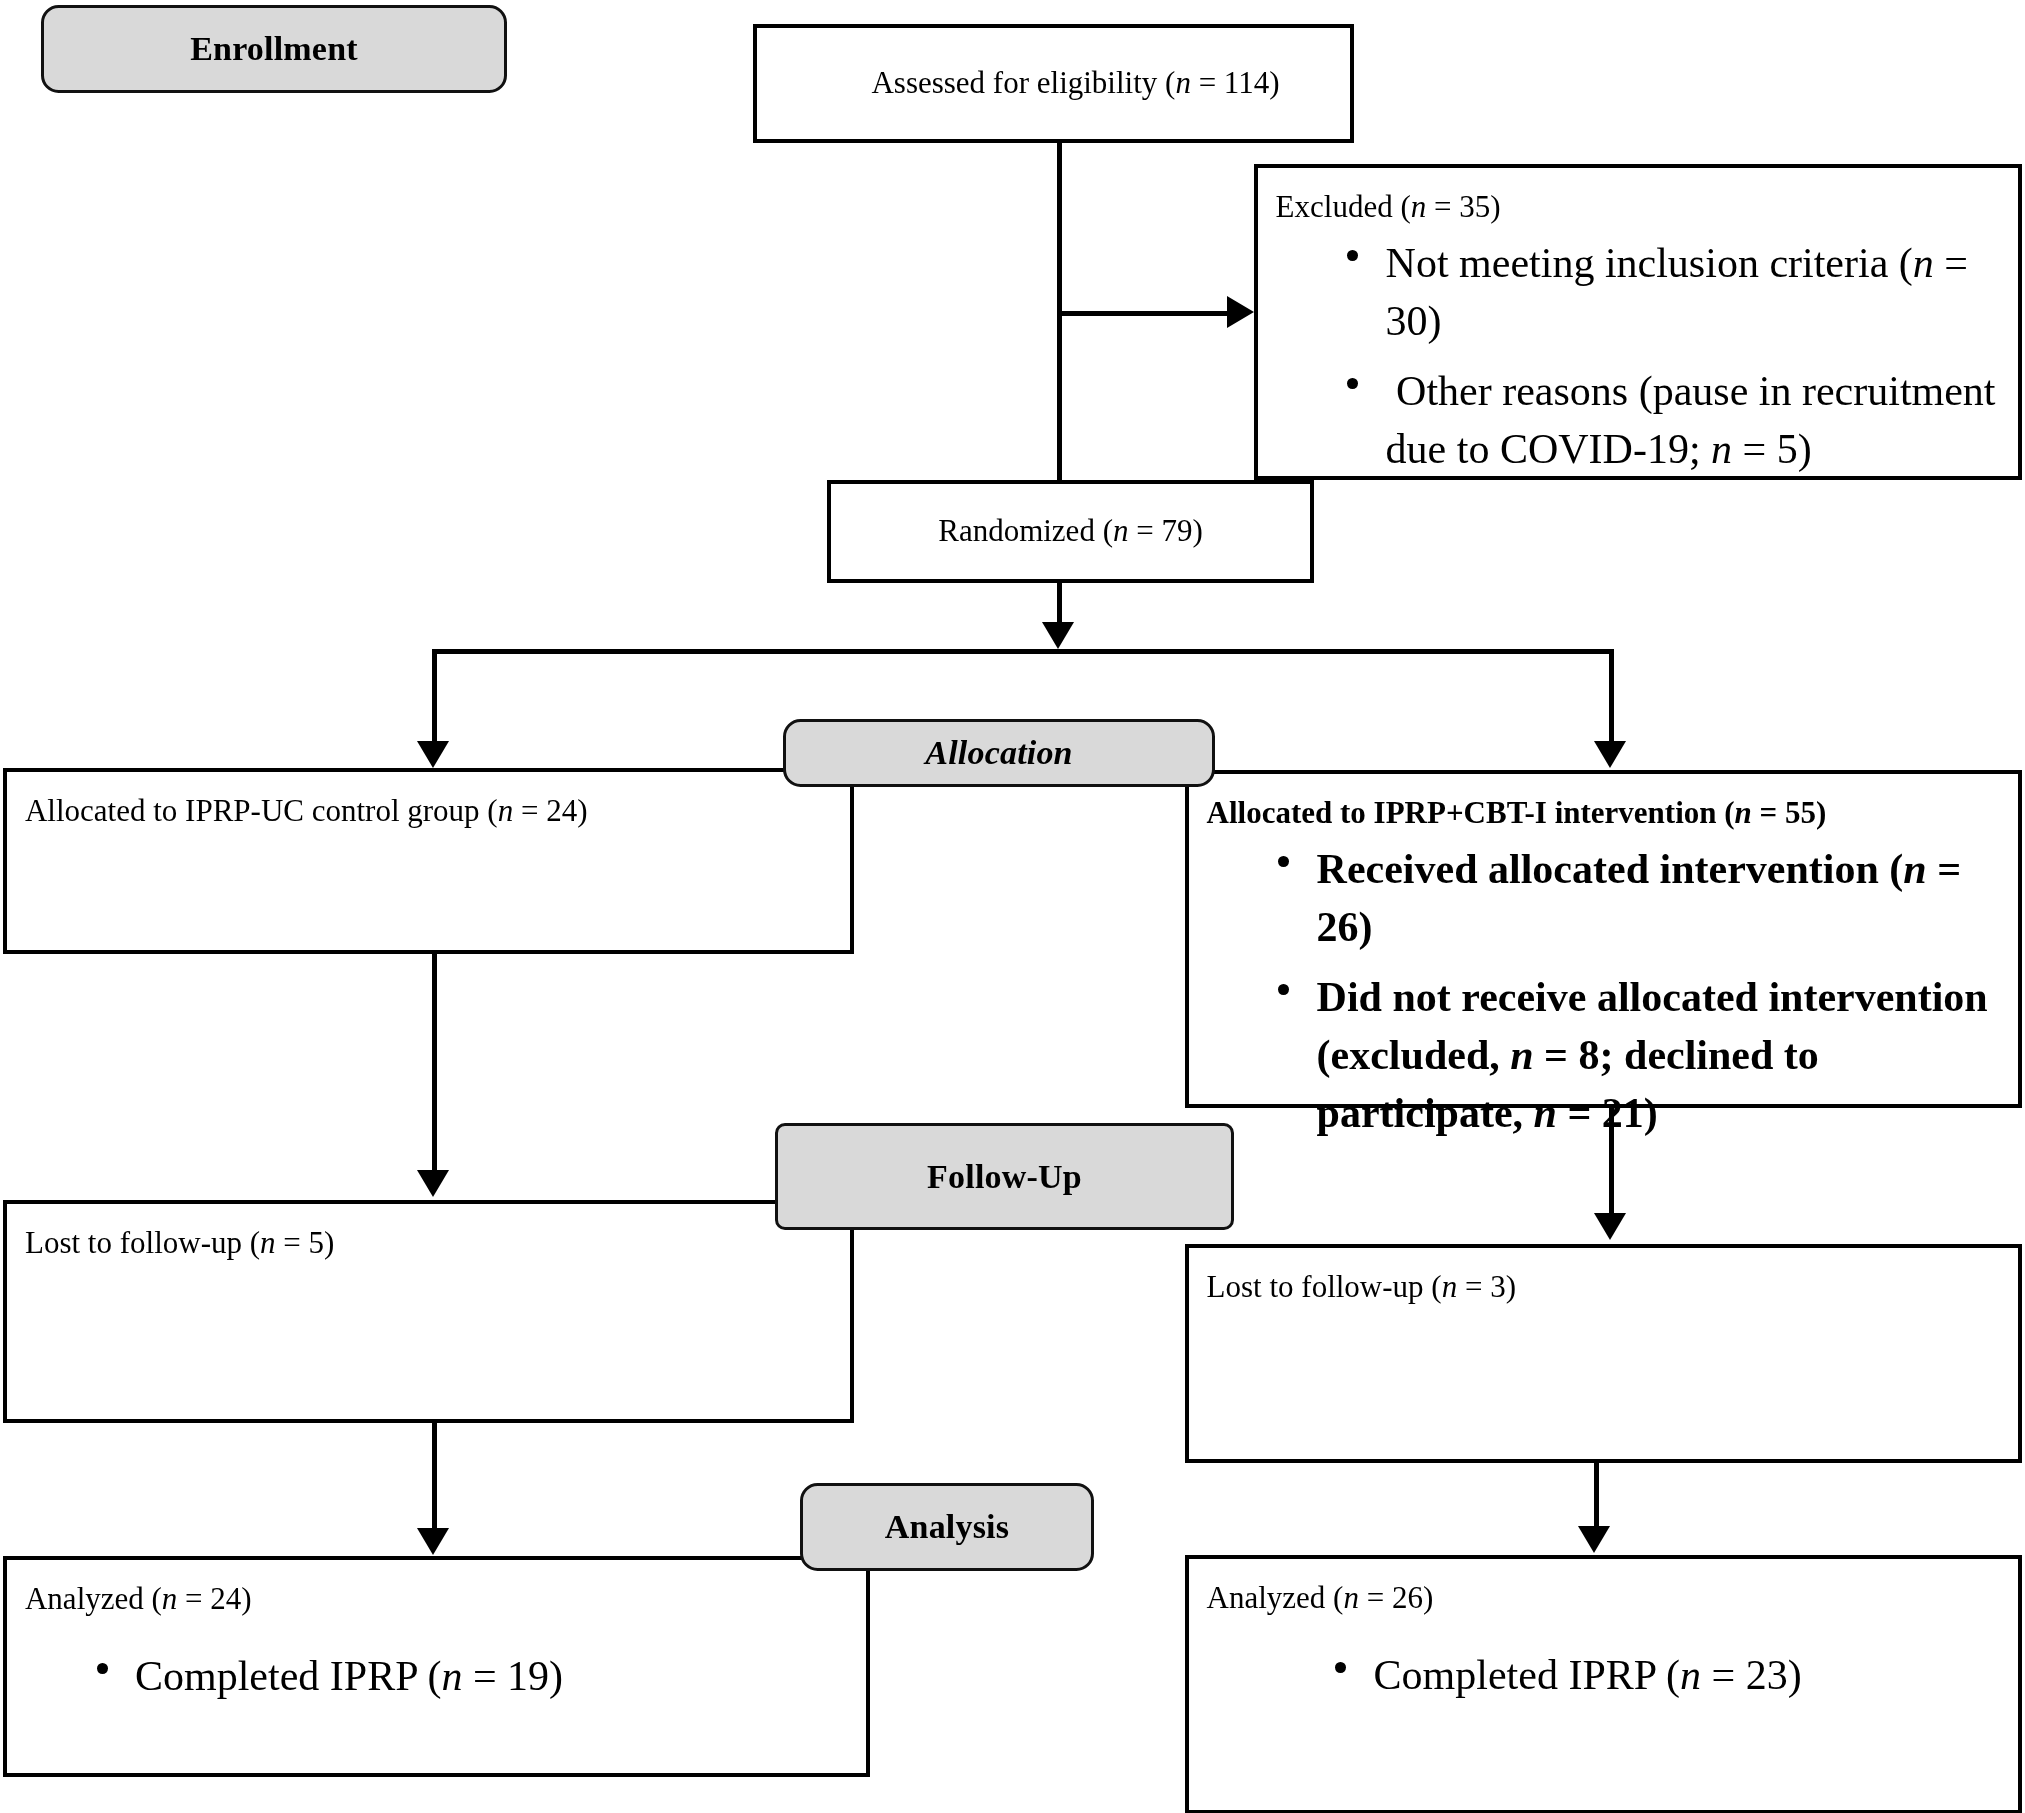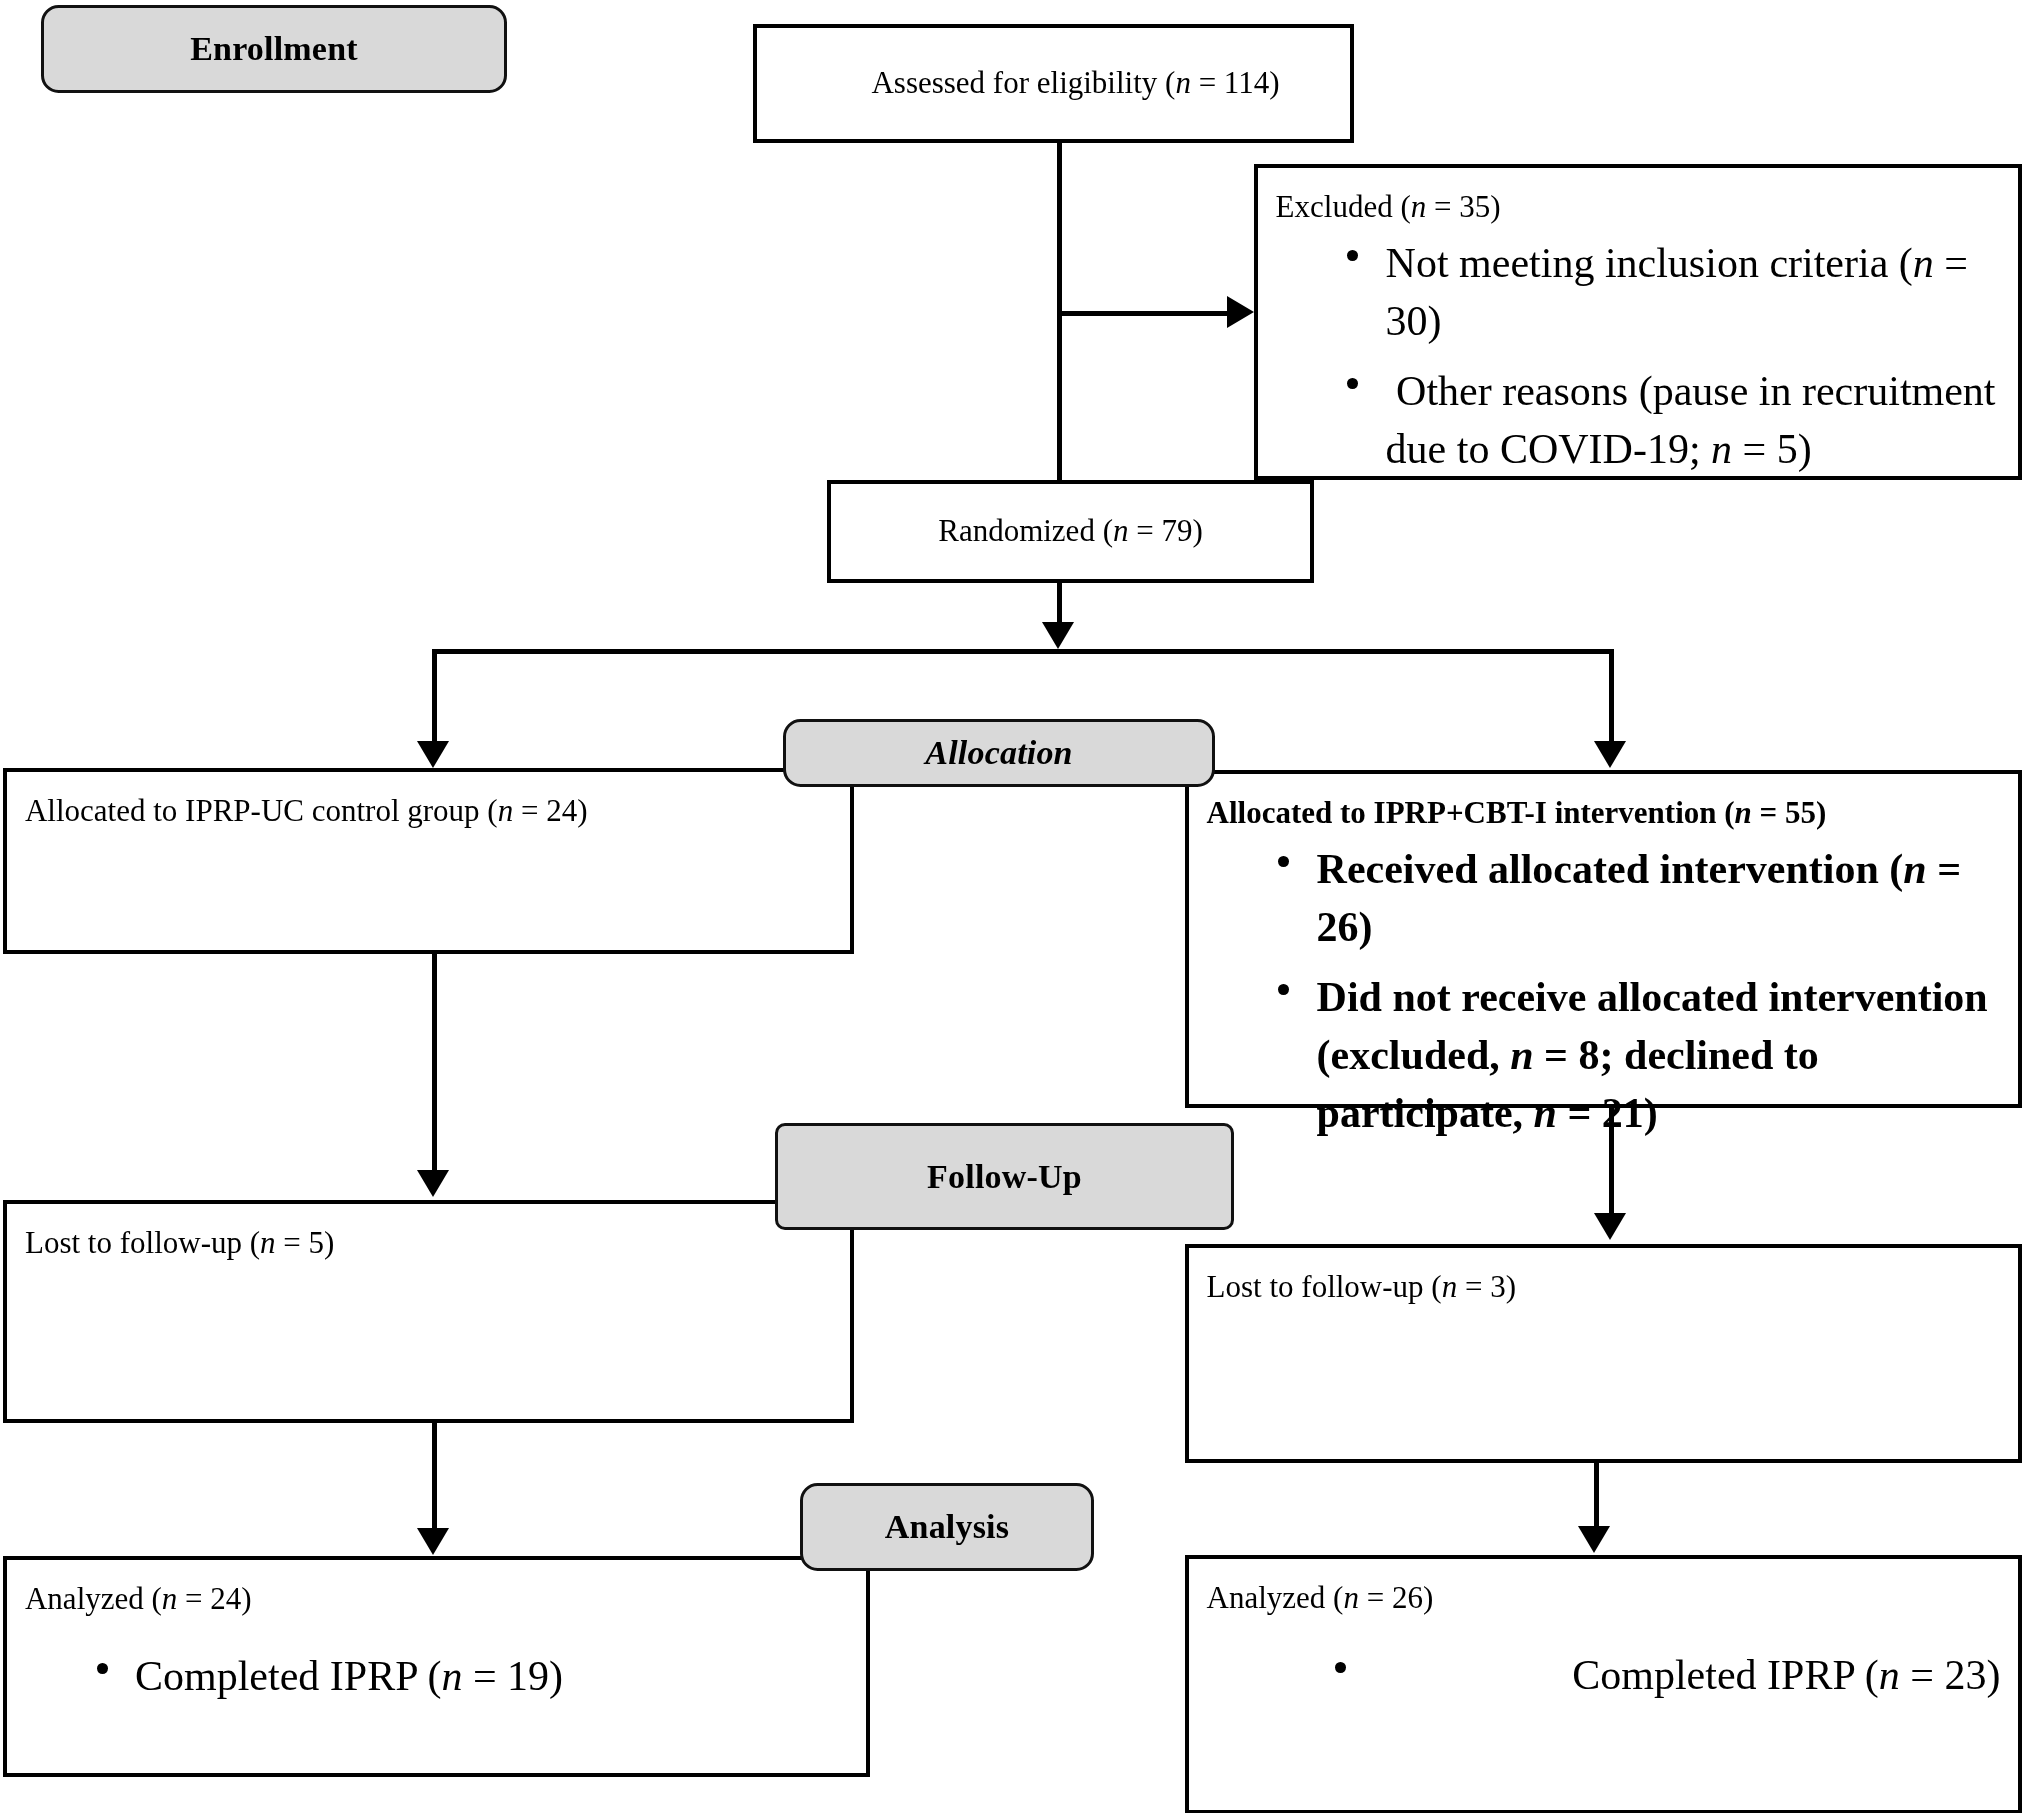--- a/index.html
+++ b/index.html
@@ -171,19 +171,19 @@
 
   <div class="box" style="left:3.4px;top:1556px;width:867px;height:221px;">
     <span class="hdr">Analyzed (<i class="v">n</i> = 24)</span>
     <ul class="blist" style="margin-top:28px;">
       <li>Completed IPRP (<i class="v">n</i> = 19)</li>
     </ul>
   </div>
 
   <div class="box" style="left:1185px;top:1555px;width:837px;height:259px;">
     <span class="hdr">Analyzed (<i class="v">n</i> = 26)</span>
-    <ul class="blist" style="margin-top:28px;padding-left:122px;text-align:right;">
+    <ul class="blist" style="margin-top:28px;padding-left:122px;">
       <li>Completed IPRP (<i class="v">n</i> = 23)</li>
     </ul>
   </div>
 
 </div>
 
 
 </body></html>

